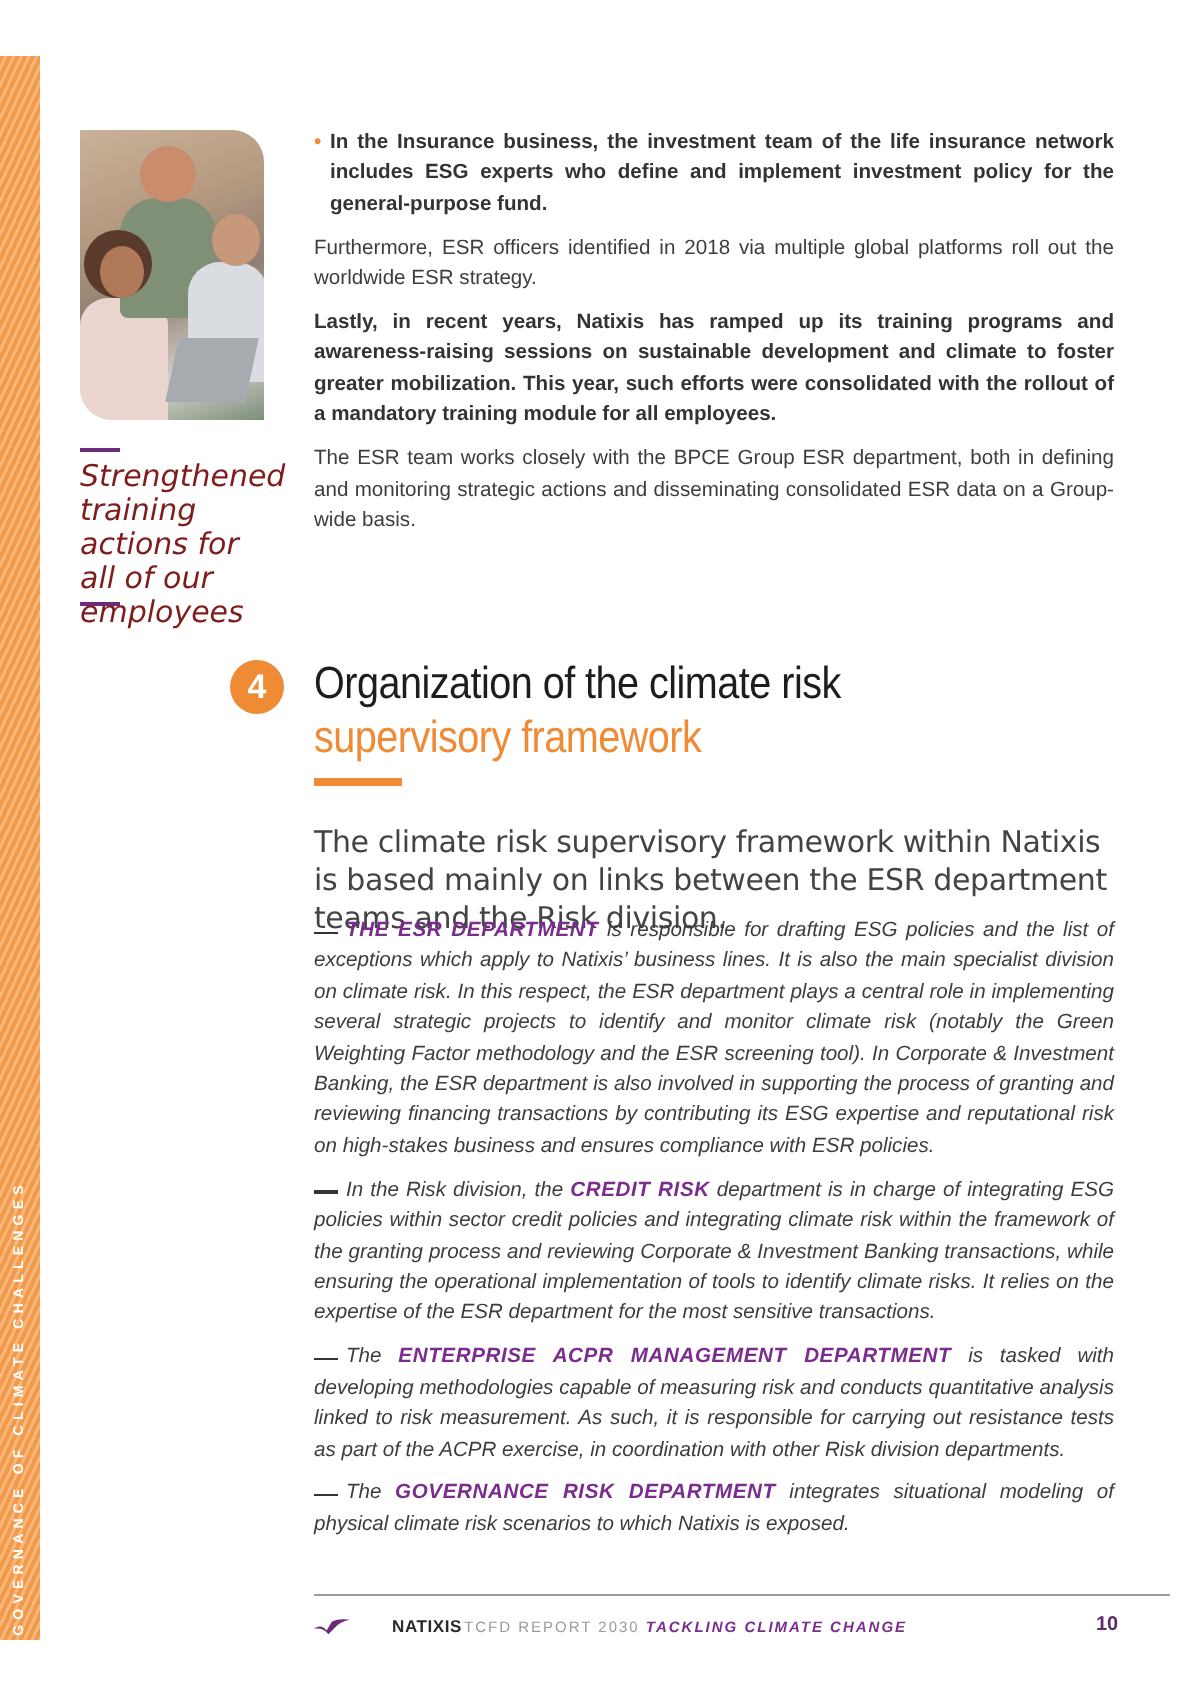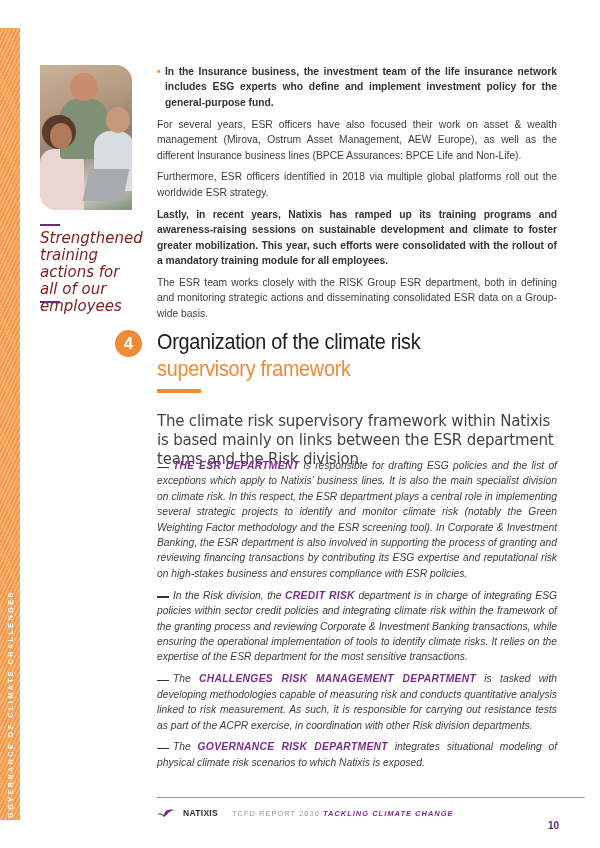--- a/index.html
+++ b/index.html
@@ -69,26 +69,26 @@
       position: absolute; left: 157px; top: 412px; width: 400px;
       font-family: "DejaVu Sans", sans-serif; font-size: 15px; line-height: 19px; color: #444;
       letter-spacing: -0.2px;
     }
 
     .dept { position: relative; font-style: italic; }
     .dept .dash { display: inline-block; width: 12px; height: 1.5px; background: #333; vertical-align: 1px; margin-right: 4px; }
     .dept .hl { color: #7a2d8c; font-weight: bold; letter-spacing: 0.3px; }
 
     .footer-rule { position: absolute; left: 157px; top: 797px; width: 428px; height: 1px; background: #9a9a9a; }
-    .footer-logo { position: absolute; left: 157px; top: 808px; display: flex; align-items: center; gap: 8px; }
+    .footer-logo { position: absolute; left: 157px; top: 808px; display: flex; align-items: center; gap: 21px; }
     .footer-logo .mark { width: 18px; height: 9px; }
     .footer-logo .brand { font-weight: bold; font-size: 8.5px; color: #2b2b2b; letter-spacing: 0.3px; }
     .footer-text { position: absolute; left: 232px; top: 809px; font-size: 7.5px; letter-spacing: 1px; color: #9a9a9a; }
     .footer-text .accent { color: #7a2d8c; font-weight: bold; font-style: italic; }
-    .footer-page { position: absolute; left: 548px; top: 807px; font-size: 10px; font-weight: bold; color: #5a2a6a; margin-top: 13px; }
+    .footer-page { position: absolute; left: 548px; top: 807px; font-size: 10px; font-weight: bold; color: #5a2a6a; }
   </style>
 </head>
 <body>
 
 <div class="side-stripe">
   <div class="side-stripe-label">GOVERNANCE OF CLIMATE CHALLENGES</div>
 </div>
 
 <div class="photo" title="Three colleagues smiling while working together on a laptop">
   <div class="p3b"></div>
@@ -103,44 +103,43 @@
 
 <div class="sidenote-bar" style="top:224px;"></div>
 <div class="sidenote">Strengthened training actions for all of our employees</div>
 <div class="sidenote-bar" style="top:301px;"></div>
 
 <div class="col" style="top:64px;">
   <p class="bullet-p bold">
     <span class="dot">•</span>
     <span>In the Insurance business, the investment team of the life insurance network includes ESG experts who define and implement investment policy for the general-purpose fund.</span>
   </p>
-  <p>For several years, ESR officers have also focused their work on asset &amp; wealth management (Mirova, Ostrum Asset Management, AEW Europe), as well as the different Insurance business lines (BPCE Assurances: BPCE Life and Non-Life).</p>
   <p>Furthermore, ESR officers identified in 2018 via multiple global platforms roll out the worldwide ESR strategy.</p>
   <p class="bold">Lastly, in recent years, Natixis has ramped up its training programs and awareness-raising sessions on sustainable development and climate to foster greater mobilization. This year, such efforts were consolidated with the rollout of a mandatory training module for all employees.</p>
-  <p>The ESR team works closely with the RISK Group ESR department, both in defining and monitoring strategic actions and disseminating consolidated ESR data on a Group-wide basis.</p>
+  <p>The ESR team works closely with the BPCE Group ESR department, both in defining and monitoring strategic actions and disseminating consolidated ESR data on a Group-wide basis.</p>
 </div>
 
 <div class="section-num">4</div>
 <div class="section-title">
   <span class="l1">Organization of the climate risk</span>
   <span class="l2">supervisory framework</span>
 </div>
 <div class="section-underline"></div>
 
 <div class="intro">The climate risk supervisory framework within Natixis is based mainly on links between the ESR department teams and the Risk division.</div>
 
 <div class="col" style="top:458px;">
   <p class="dept">
     <span class="dash"></span><span></span><span class="hl">THE ESR DEPARTMENT</span><span> is responsible for drafting ESG policies and the list of exceptions which apply to Natixis’ business lines. It is also the main specialist division on climate risk. In this respect, the ESR department plays a central role in implementing several strategic projects to identify and monitor climate risk (notably the Green Weighting Factor methodology and the ESR screening tool). In Corporate &amp; Investment Banking, the ESR department is also involved in supporting the process of granting and reviewing financing transactions by contributing its ESG expertise and reputational risk on high-stakes business and ensures compliance with ESR policies.</span>
   </p>
   <p class="dept">
     <span class="dash"></span><span>In the Risk division, the </span><span class="hl">CREDIT RISK</span><span> department is in charge of integrating ESG policies within sector credit policies and integrating climate risk within the framework of the granting process and reviewing Corporate &amp; Investment Banking transactions, while ensuring the operational implementation of tools to identify climate risks. It relies on the expertise of the ESR department for the most sensitive transactions.</span>
   </p>
   <p class="dept">
-    <span class="dash"></span><span>The </span><span class="hl">CHALLENGES RISK MANAGEMENT DEPARTMENT</span><span> is tasked with developing methodologies capable of measuring risk and conducts quantitative analysis linked to risk measurement. As such, it is responsible for carrying out resistance tests as part of the ACPR exercise, in coordination with other Risk division departments.</span>
+    <span class="dash"></span><span>The </span><span class="hl">ENTERPRISE ACPR MANAGEMENT DEPARTMENT</span><span> is tasked with developing methodologies capable of measuring risk and conducts quantitative analysis linked to risk measurement. As such, it is responsible for carrying out resistance tests as part of the ACPR exercise, in coordination with other Risk division departments.</span>
   </p>
   <p class="dept">
     <span class="dash"></span><span>The </span><span class="hl">GOVERNANCE RISK DEPARTMENT</span><span> integrates situational modeling of physical climate risk scenarios to which Natixis is exposed.</span>
   </p>
 </div>
 
 <div class="footer-rule"></div>
 <div class="footer-logo">
   <svg class="mark" viewBox="0 0 20 10">
     <path d="M0 6 Q4 3 7 7 L10 2 Q14 0 20 1 Q14 2 11 6 L8 9 Q5 5 0 6 Z" fill="#6b2a7a"></path>

